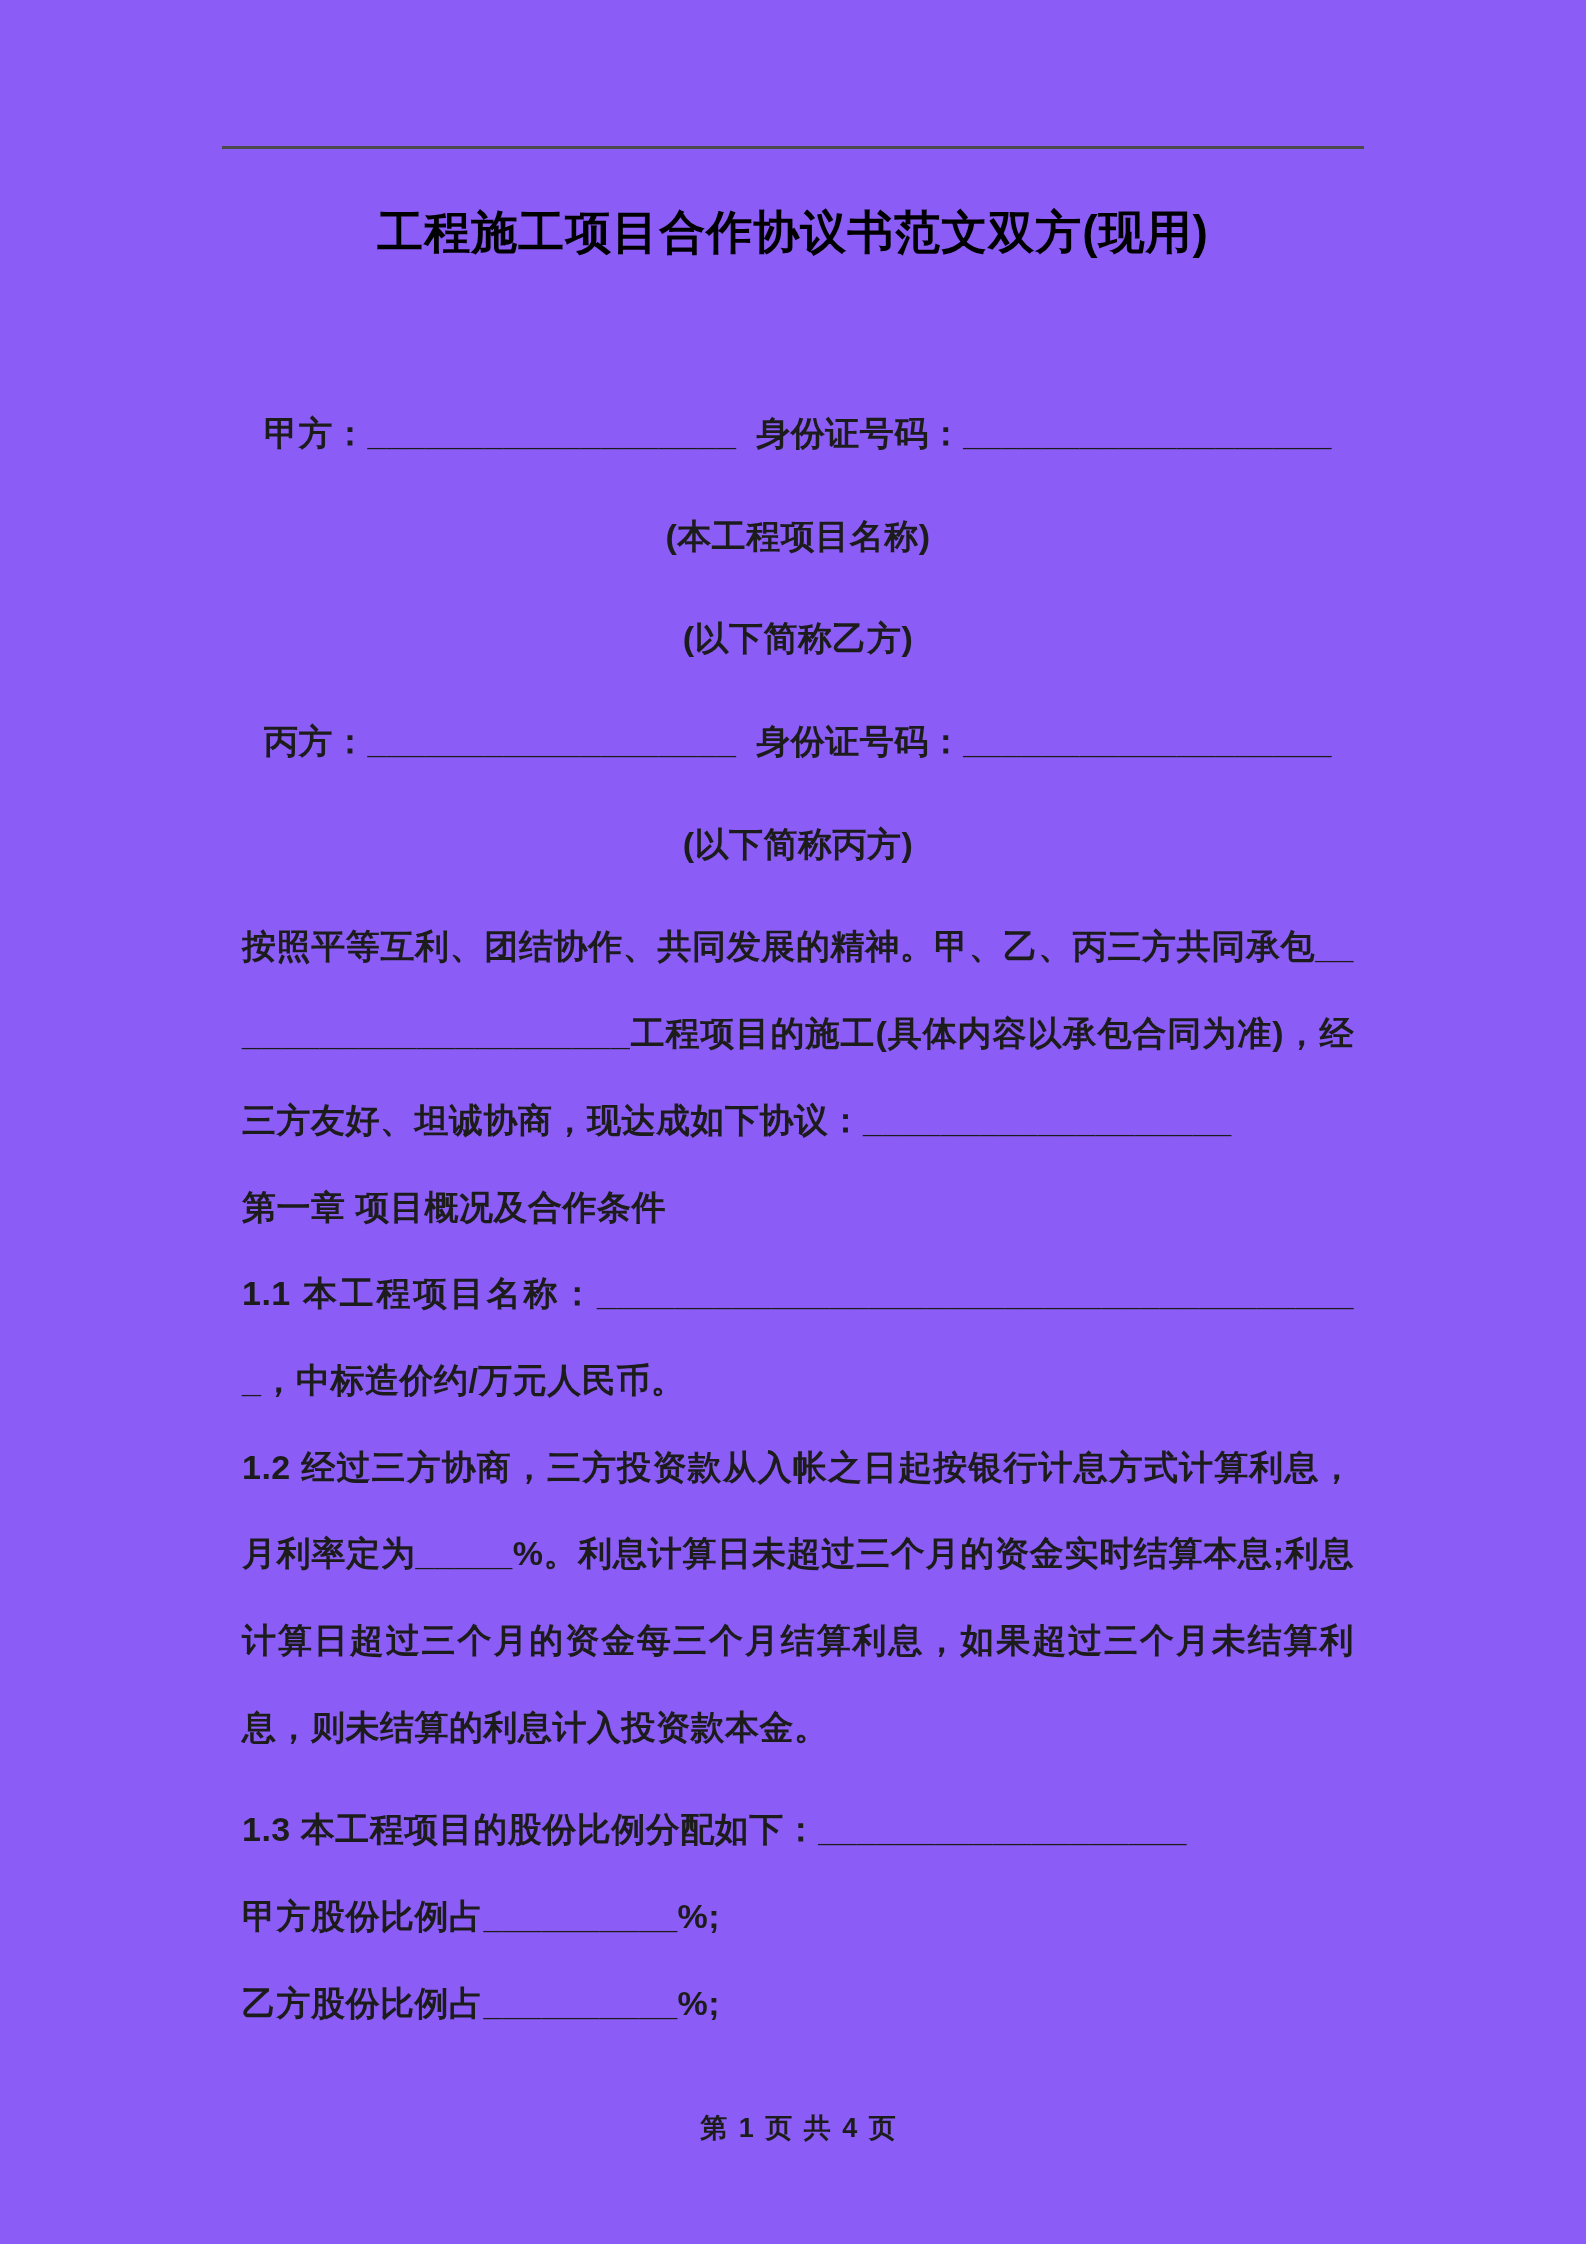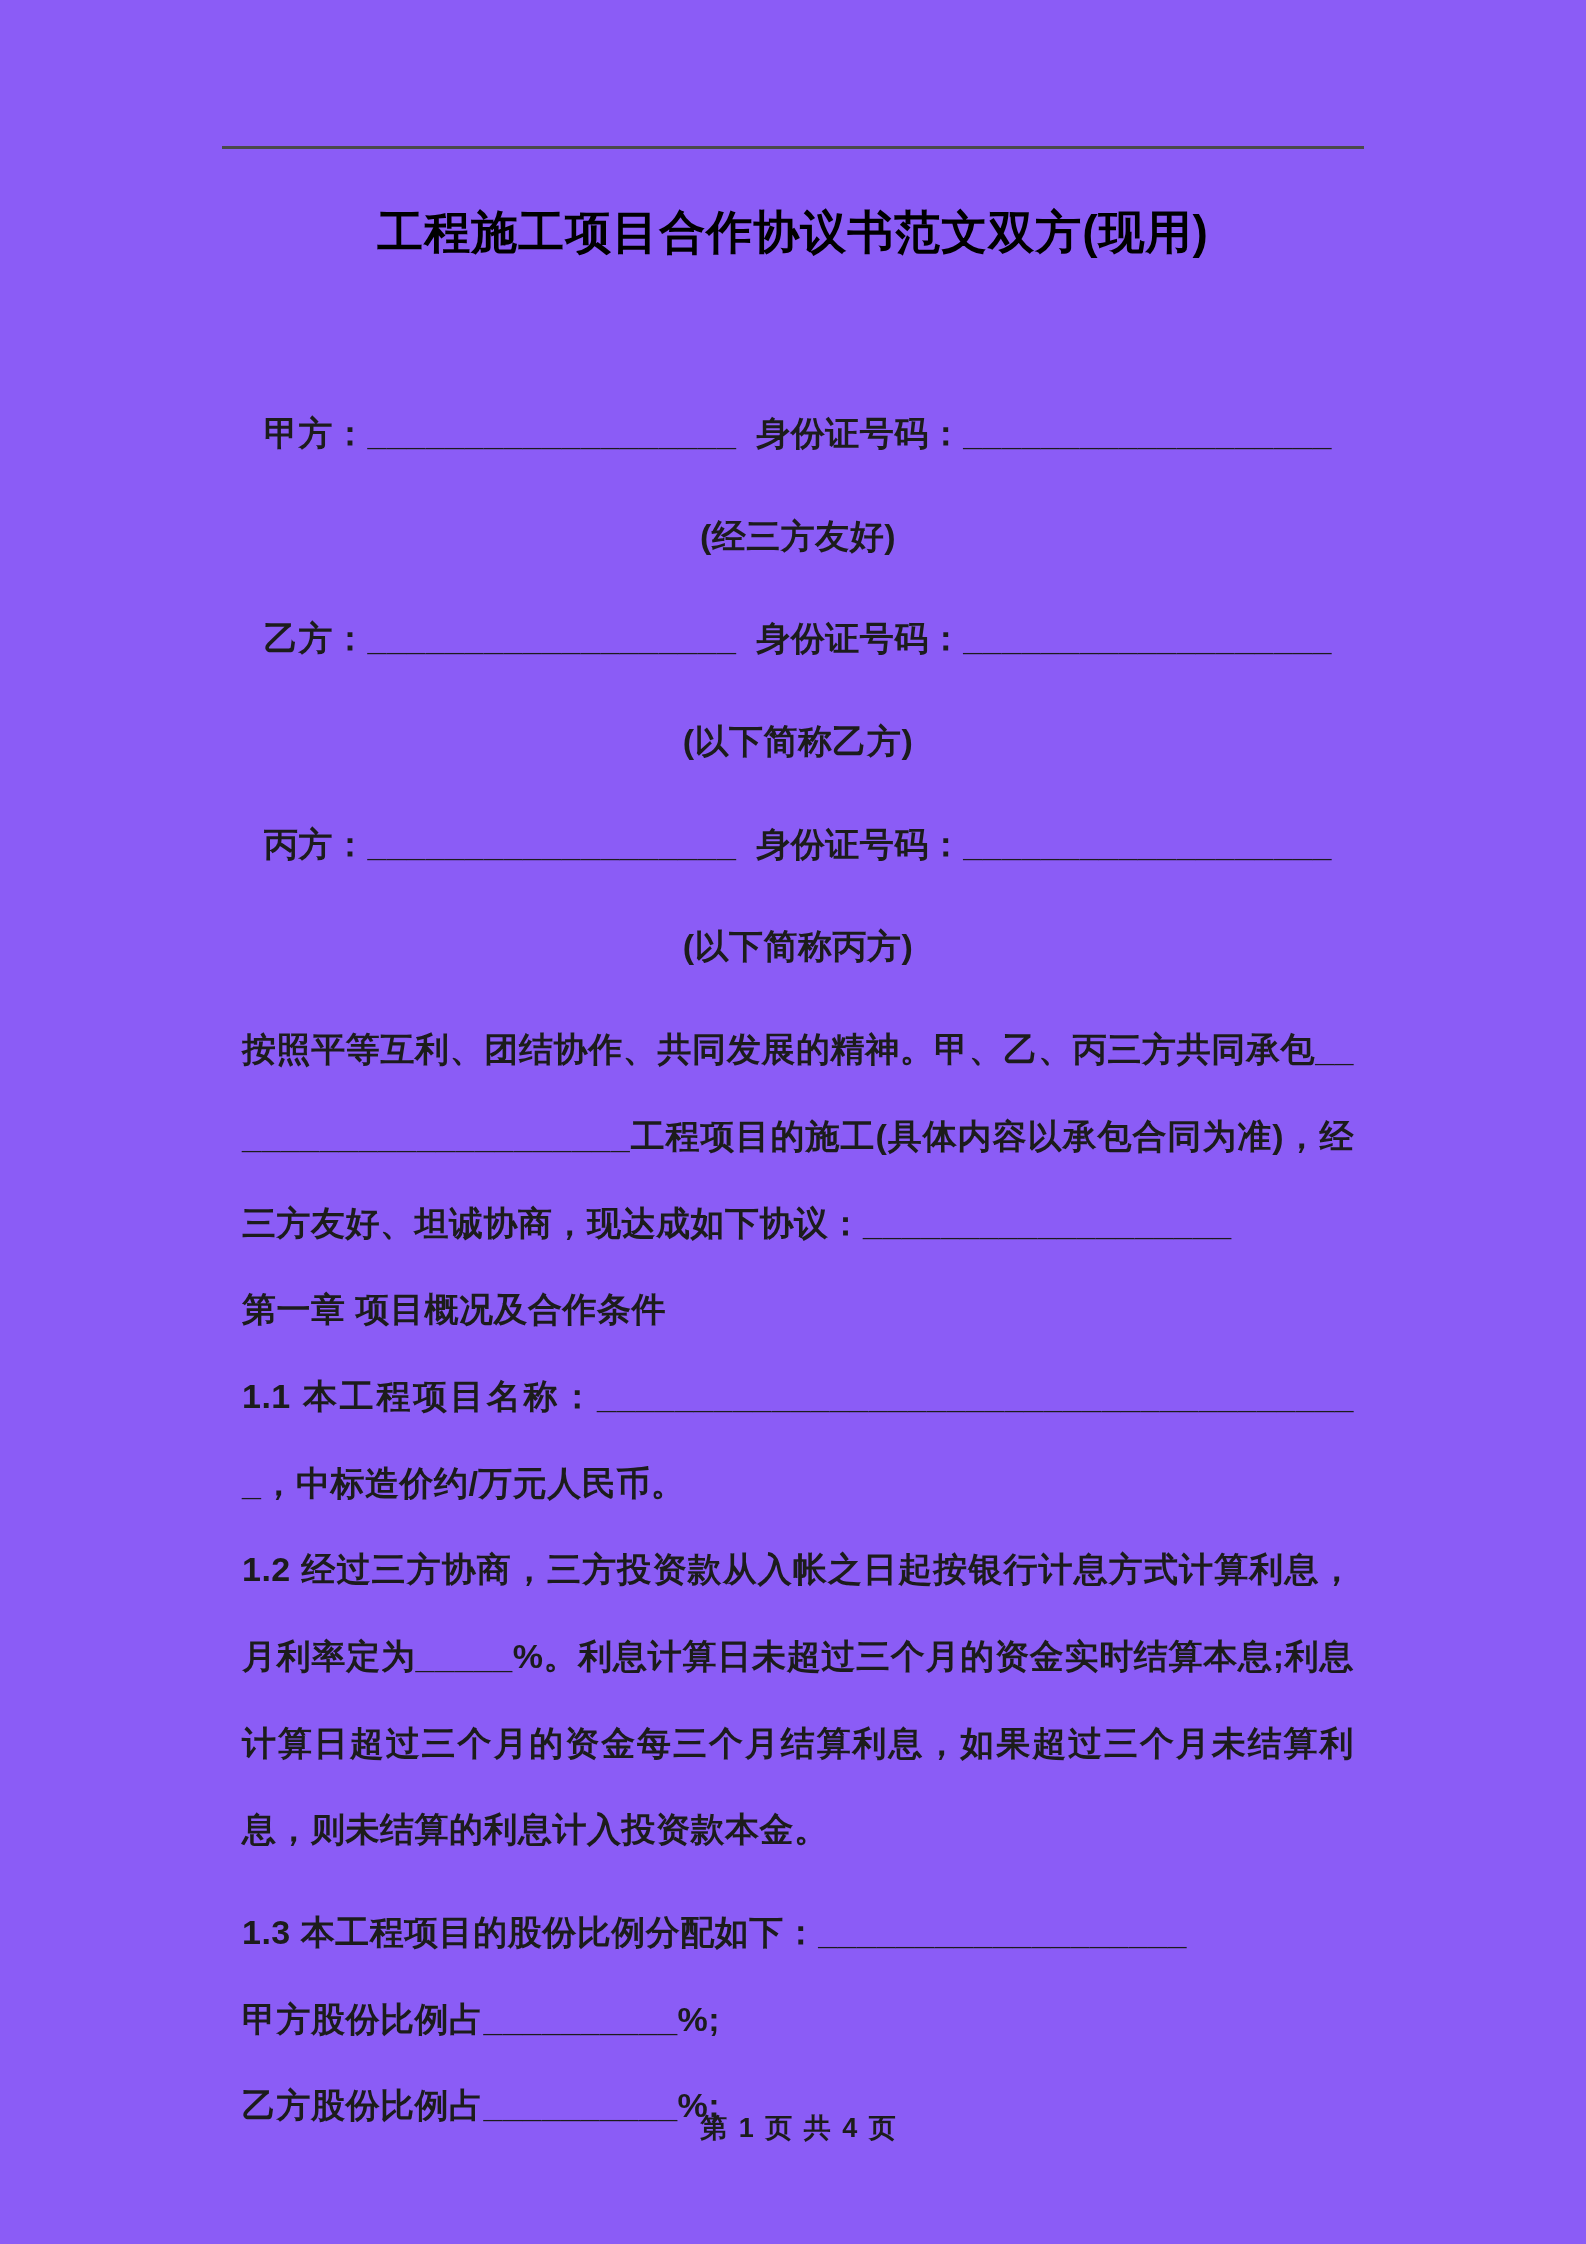--- a/index.html
+++ b/index.html
@@ -79,22 +79,21 @@
 <body>
 
 <div class="page">
 
   <div class="top-rule"></div>
 
   <h1 class="doc-title">工程施工项目合作协议书范文双方(现用)</h1>
 
   <div class="doc-body">
     <p class="party">甲方：___________________&nbsp;&nbsp;身份证号码：___________________</p>
-    <p class="party">(经三方友好)</p>
-    <p class="party">乙方：___________________&nbsp;&nbsp;身份证号码：___________________</p>
+    <p class="party">(本工程项目名称)</p>
     <p class="party">(以下简称乙方)</p>
     <p class="party">丙方：___________________&nbsp;&nbsp;身份证号码：___________________</p>
     <p class="party">(以下简称丙方)</p>
     <p>按照平等互利、团结协作、共同发展的精神。甲、乙、丙三方共同承包______________________工程项目的施工(具体内容以承包合同为准)，经三方友好、坦诚协商，现达成如下协议：___________________</p>
     <p class="single-line">第一章&nbsp;项目概况及合作条件</p>
     <p>1.1&nbsp;本工程项目名称：________________________________________，中标造价约/万元人民币。</p>
     <p>1.2&nbsp;经过三方协商，三方投资款从入帐之日起按银行计息方式计算利息，月利率定为_____%。利息计算日未超过三个月的资金实时结算本息;利息计算日超过三个月的资金每三个月结算利息，如果超过三个月未结算利息，则未结算的利息计入投资款本金。</p>
     <p class="section-gap single-line">1.3&nbsp;本工程项目的股份比例分配如下：___________________</p>
     <p class="single-line">甲方股份比例占__________%;</p>
     <p class="single-line">乙方股份比例占__________%;</p>

